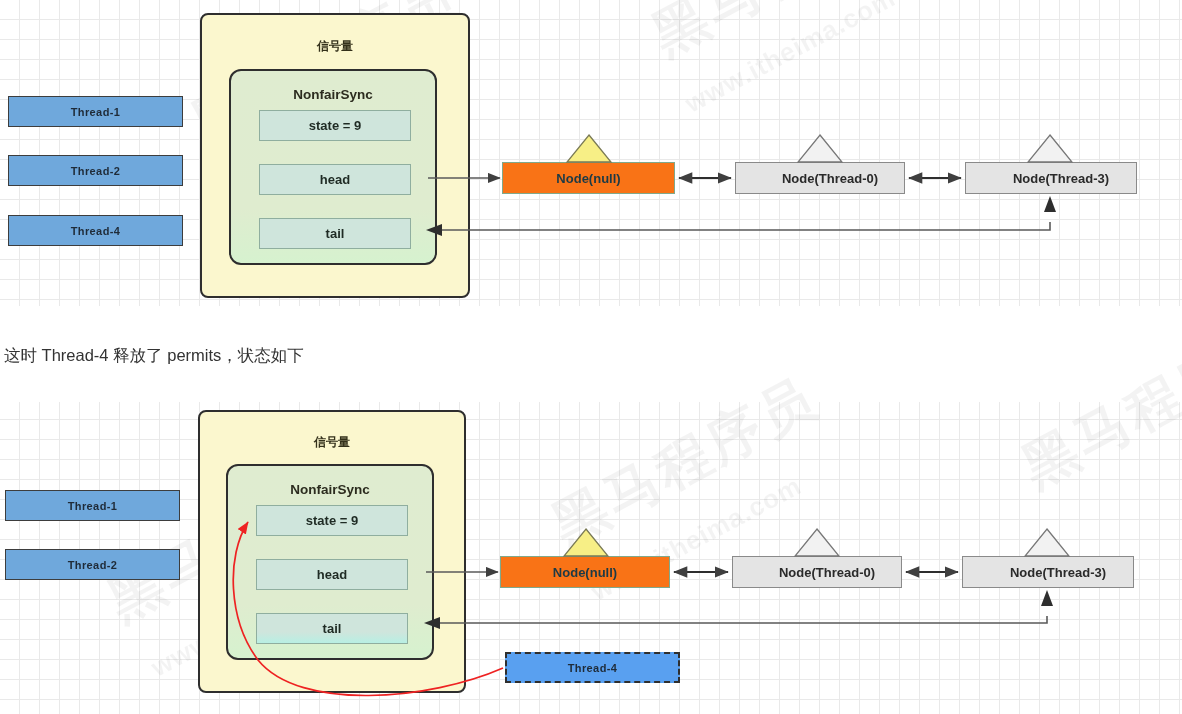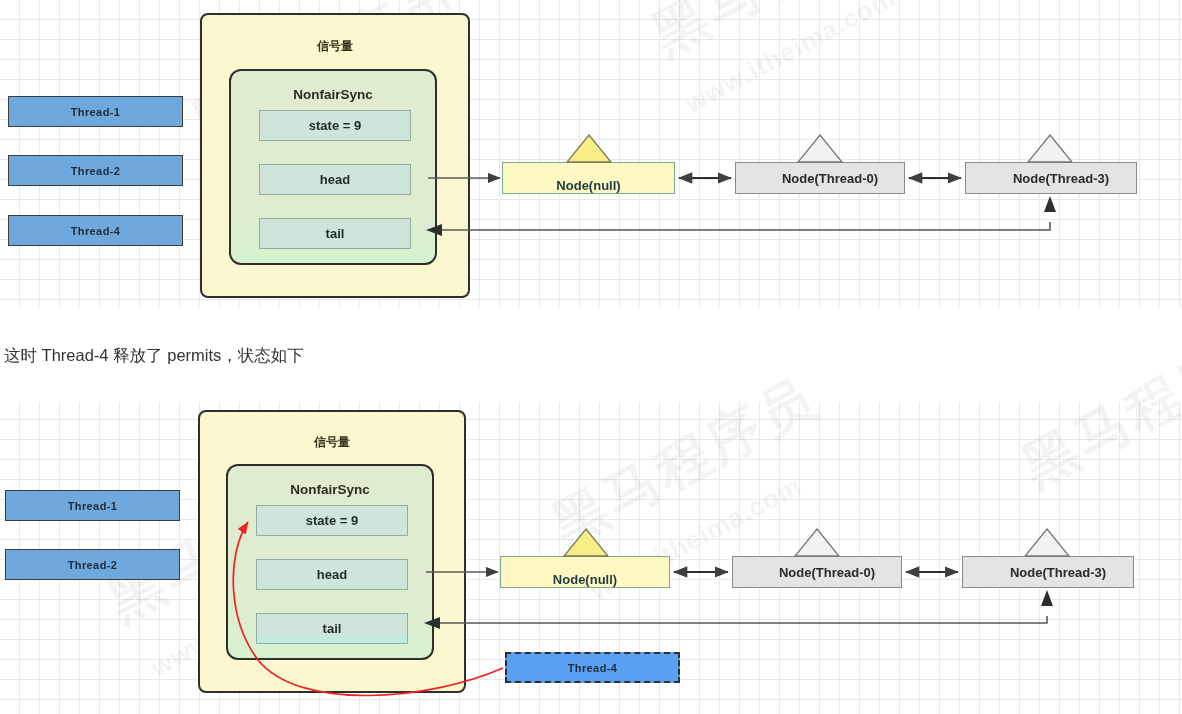--- a/index.html
+++ b/index.html
@@ -117,24 +117,23 @@
     position: absolute;
     display: flex;
     align-items: center;
     justify-content: center;
     font-weight: bold;
     font-size: 13px;
     box-sizing: border-box;
     border: 1.5px solid #6e6e6e;
   }
   .node-box.green {
-    background: #fef9c3;
+    background: #f97316;
     border-color: #7fa98c;
     color: #1d3a45;
-    align-items: flex-end;
   }
   .node-box.grey {
     background: #E4E4E4;
     border-color: #8a8a8a;
     color: #2a2a2a;
     padding-left: 20px;
   }
   .ws-label {
     position: absolute;
     font-size: 11px;

